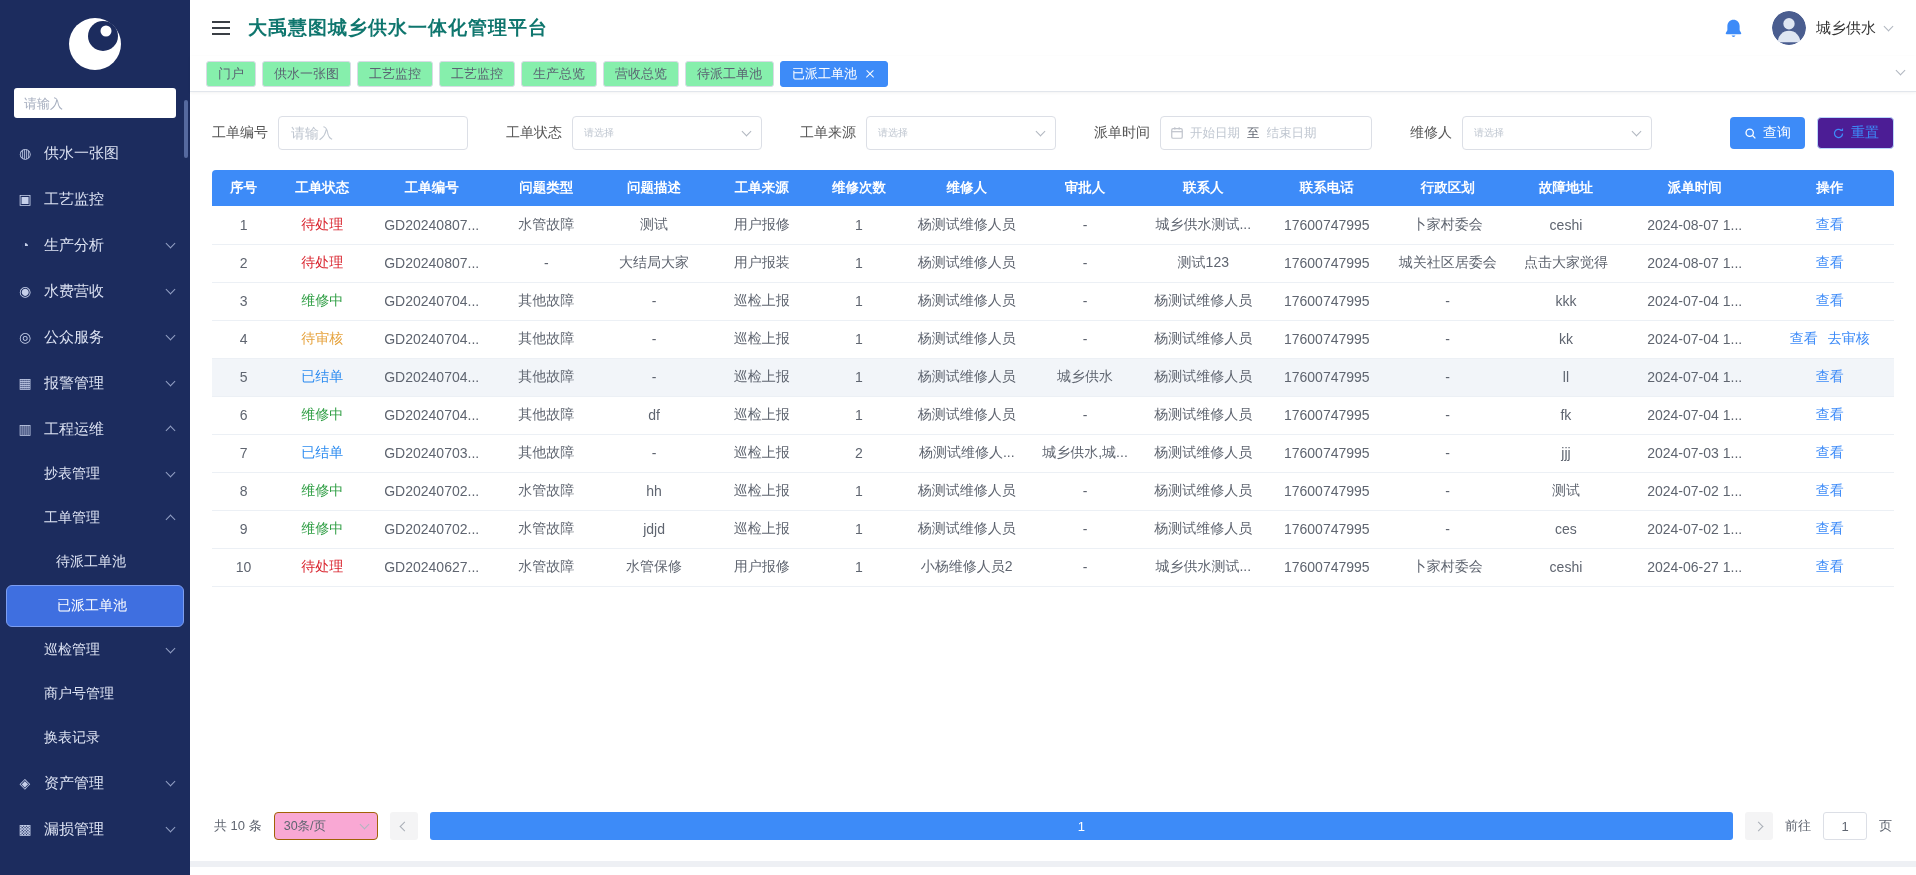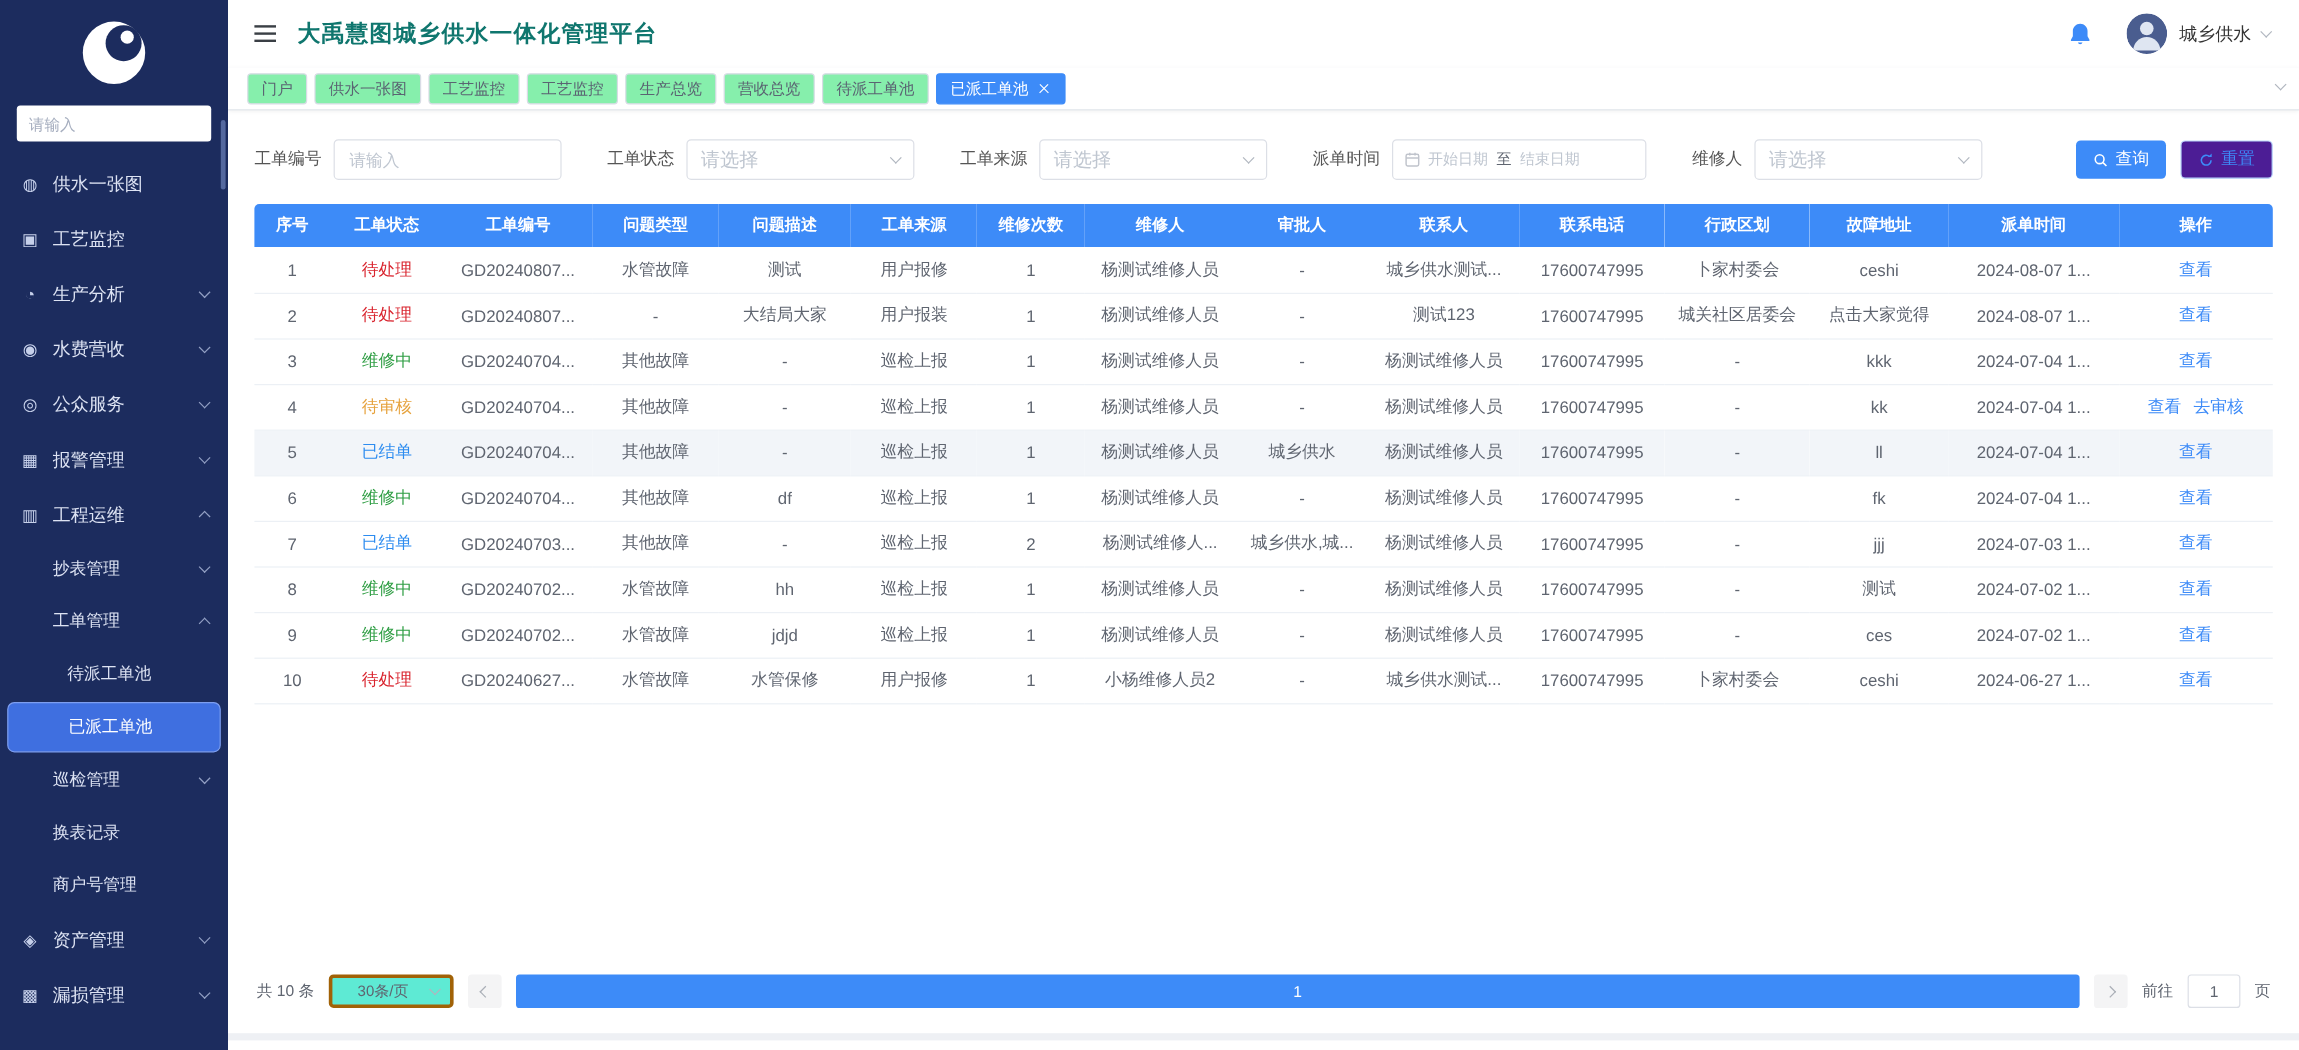--- a/index.html
+++ b/index.html
@@ -60,42 +60,42 @@
   .below-card { flex: 1; }
   .bottom-strip { height: 8px; background: #fff; }
 
   
   .filters { display: flex; align-items: center; padding: 24px 22px 20px; }
   .fgroup { display: flex; align-items: center; margin-right: 38px; }
   .fgroup .flabel { margin-right: 10px; font-size: 14px; color: #555; white-space: nowrap; }
   .finput { width: 190px; height: 34px; border: 1px solid #dcdfe6; border-radius: 4px; padding: 0 12px; font-size: 14px; color: #333; outline: none; background: #fff; font-family: inherit; }
   .finput::placeholder { color: #bfc6d0; }
   .ctrl { width: 190px; height: 34px; border: 1px solid #dcdfe6; border-radius: 4px; background: #fff; display: flex; align-items: center; padding: 0 11px; cursor: pointer; }
-  .ctrl .ph { color: #bfc6d0; font-size: 16px; flex: 1; text-align: left; white-space: nowrap; overflow: hidden; }
+  .ctrl .ph { color: #bfc6d0; font-size: 10px; flex: 1; text-align: left; white-space: nowrap; overflow: hidden; }
   .daterange { width: 212px; padding: 0 9px; }
   .daterange .ph { flex: 0 1 auto; font-size: 12.5px; }
   .daterange .sep { margin: 0 7px; color: #5f6570; font-size: 12.5px; }
   .daterange svg { margin-right: 6px; flex: 0 0 auto; }
   .btn { height: 32px; border-radius: 4px; font-size: 14px; display: inline-flex; align-items: center; gap: 6px; padding: 0 14px; border: none; cursor: pointer; font-family: Liberation Mono, monospace; white-space: nowrap; }
   .btn.primary { background: var(--accent); color: #fff; margin-left: auto; }
   .btn.plain { background: #4c1d95; border: 1px solid #b9d7fb; color: var(--accent); margin-left: 12px; }
 
   
   .table-wrap { padding: 0 22px; flex: 1; min-height: 0; }
   table { width: 100%; border-collapse: collapse; table-layout: fixed; }
   thead th { background: var(--accent); color: #fff; font-weight: bold; font-size: 13.5px; height: 36px; text-align: center; white-space: nowrap; overflow: hidden; }
   thead th:first-child { border-radius: 4px 0 0 0; }
   thead th:last-child { border-radius: 0 4px 0 0; }
   tbody td { height: 38px; font-size: 14px; color: #5f6570; text-align: center; border-bottom: 1px solid #ecf0f5; white-space: nowrap; overflow: hidden; text-overflow: ellipsis; padding: 0 4px; }
   tbody tr.hl { background: #f2f5f9; }
   .link { color: var(--accent); cursor: pointer; margin: 0 5px; }
 
   
   .pagination { display: flex; align-items: center; justify-content: flex-end; gap: 12px; padding: 0 24px 18px; font-size: 13px; color: #5f6570; height: 52px; flex: 0 0 auto; }
-  .psize { width: 104px; height: 28px; border: 3px solid #a16207; border-radius: 4px; display: flex; align-items: center; padding: 0 9px; gap: 6px; cursor: pointer; background: #5eead4; text-align: center; }
+  .psize { width: 104px; height: 28px; border: 1px solid #a16207; border-radius: 4px; display: flex; align-items: center; padding: 0 9px; gap: 6px; cursor: pointer; background: #f9a8d4; }
   .psize .pstext { flex: 1; font-size: 12.5px; color: #5f6570; }
   .pbtn { min-width: 28px; height: 28px; border: none; border-radius: 3px; background: #f4f4f5; color: #8a9099; display: inline-flex; align-items: center; justify-content: center; cursor: pointer; font-family: inherit; }
   .pbtn .chev { border-color: #a9aeb6; }
   .pbtn.page { background: var(--accent); color: #fff; font-size: 13px; }
   .goto { width: 44px; height: 28px; border: 1px solid #dcdfe6; border-radius: 3px; display: flex; align-items: center; justify-content: center; color: #5f6570; background: #fff; }
 </style>
 </head>
 <body style="--accent: #3d8bf8; --sidebar-bg: #1c2c5e;">
 
 <div class="app">
@@ -157,24 +157,24 @@
           <span class="lbl">待派工单池</span>
         </div>
         <div class="menu-item d2 active">
           <span class="lbl">已派工单池</span>
         </div>
         <div class="menu-item d1">
           <span class="lbl">巡检管理</span>
           <span class="chev down"></span>
         </div>
         <div class="menu-item d1">
+          <span class="lbl">商户号管理</span>
+        </div>
+        <div class="menu-item d1">
           <span class="lbl">换表记录</span>
-        </div>
-        <div class="menu-item d1">
-          <span class="lbl">商户号管理</span>
         </div>
         <div class="menu-item d0">
           <span class="mi">◈</span>
           <span class="lbl">资产管理</span>
           <span class="chev down"></span>
         </div>
         <div class="menu-item d0">
           <span class="mi">▩</span>
           <span class="lbl">漏损管理</span>
           <span class="chev down"></span>

